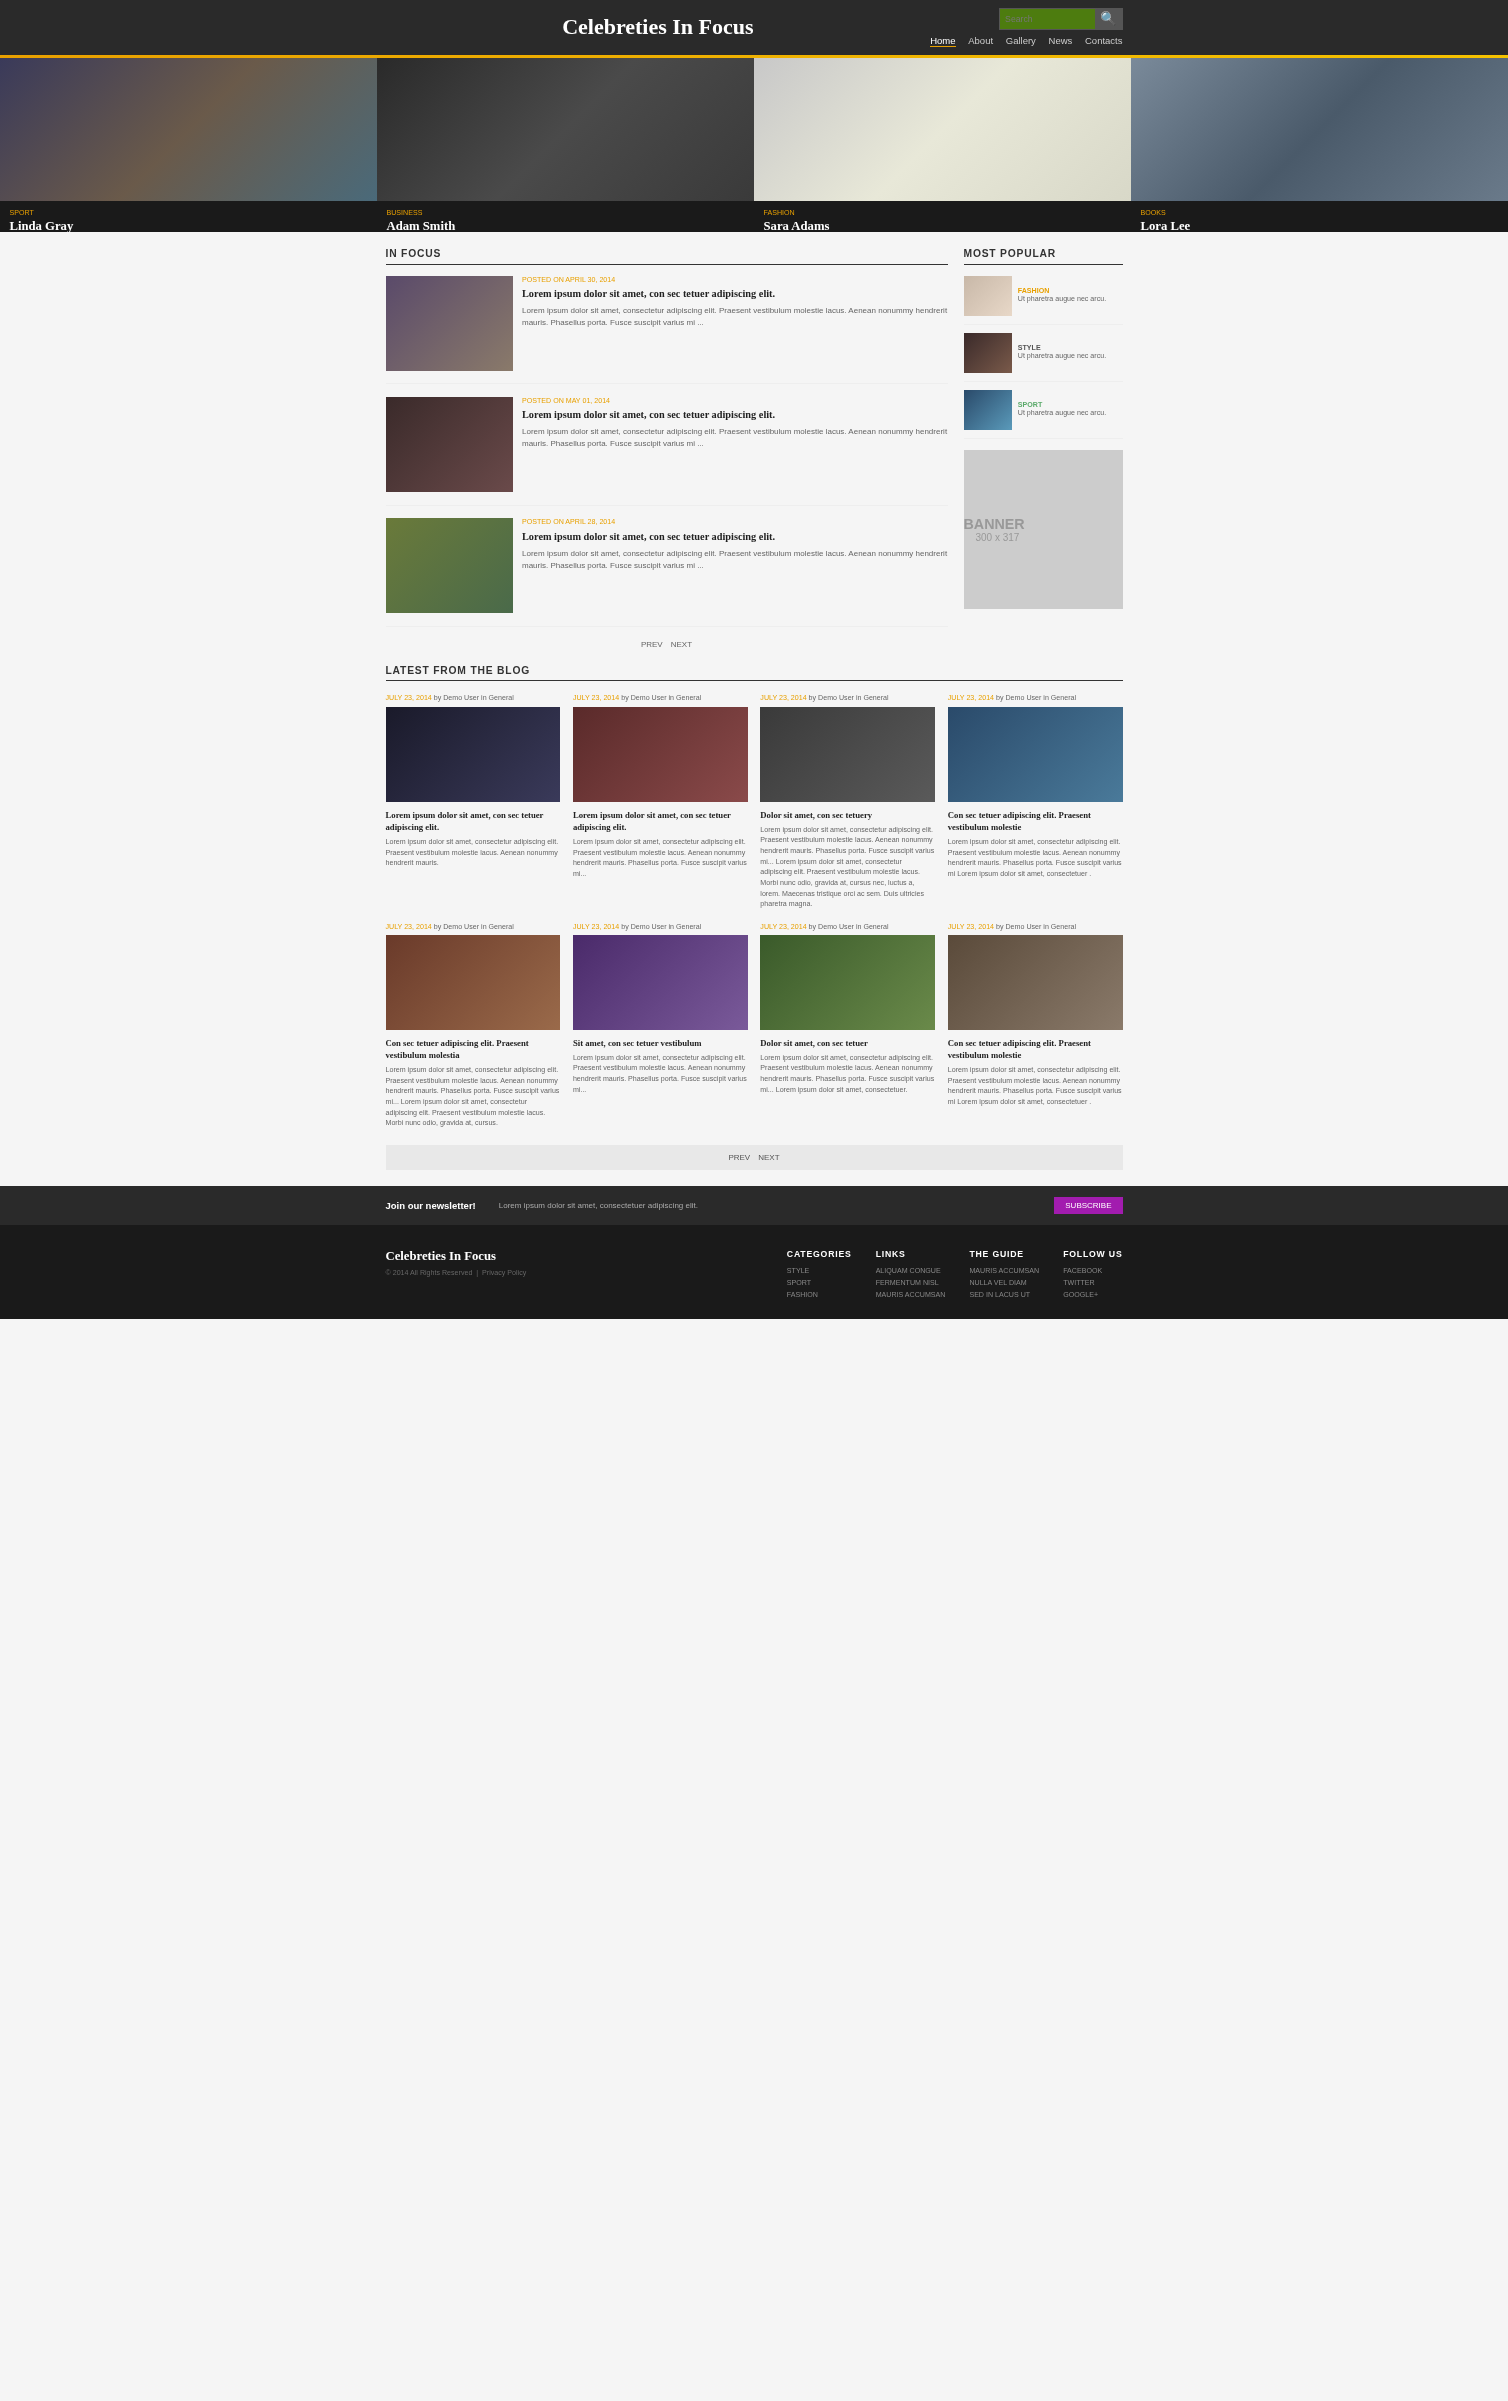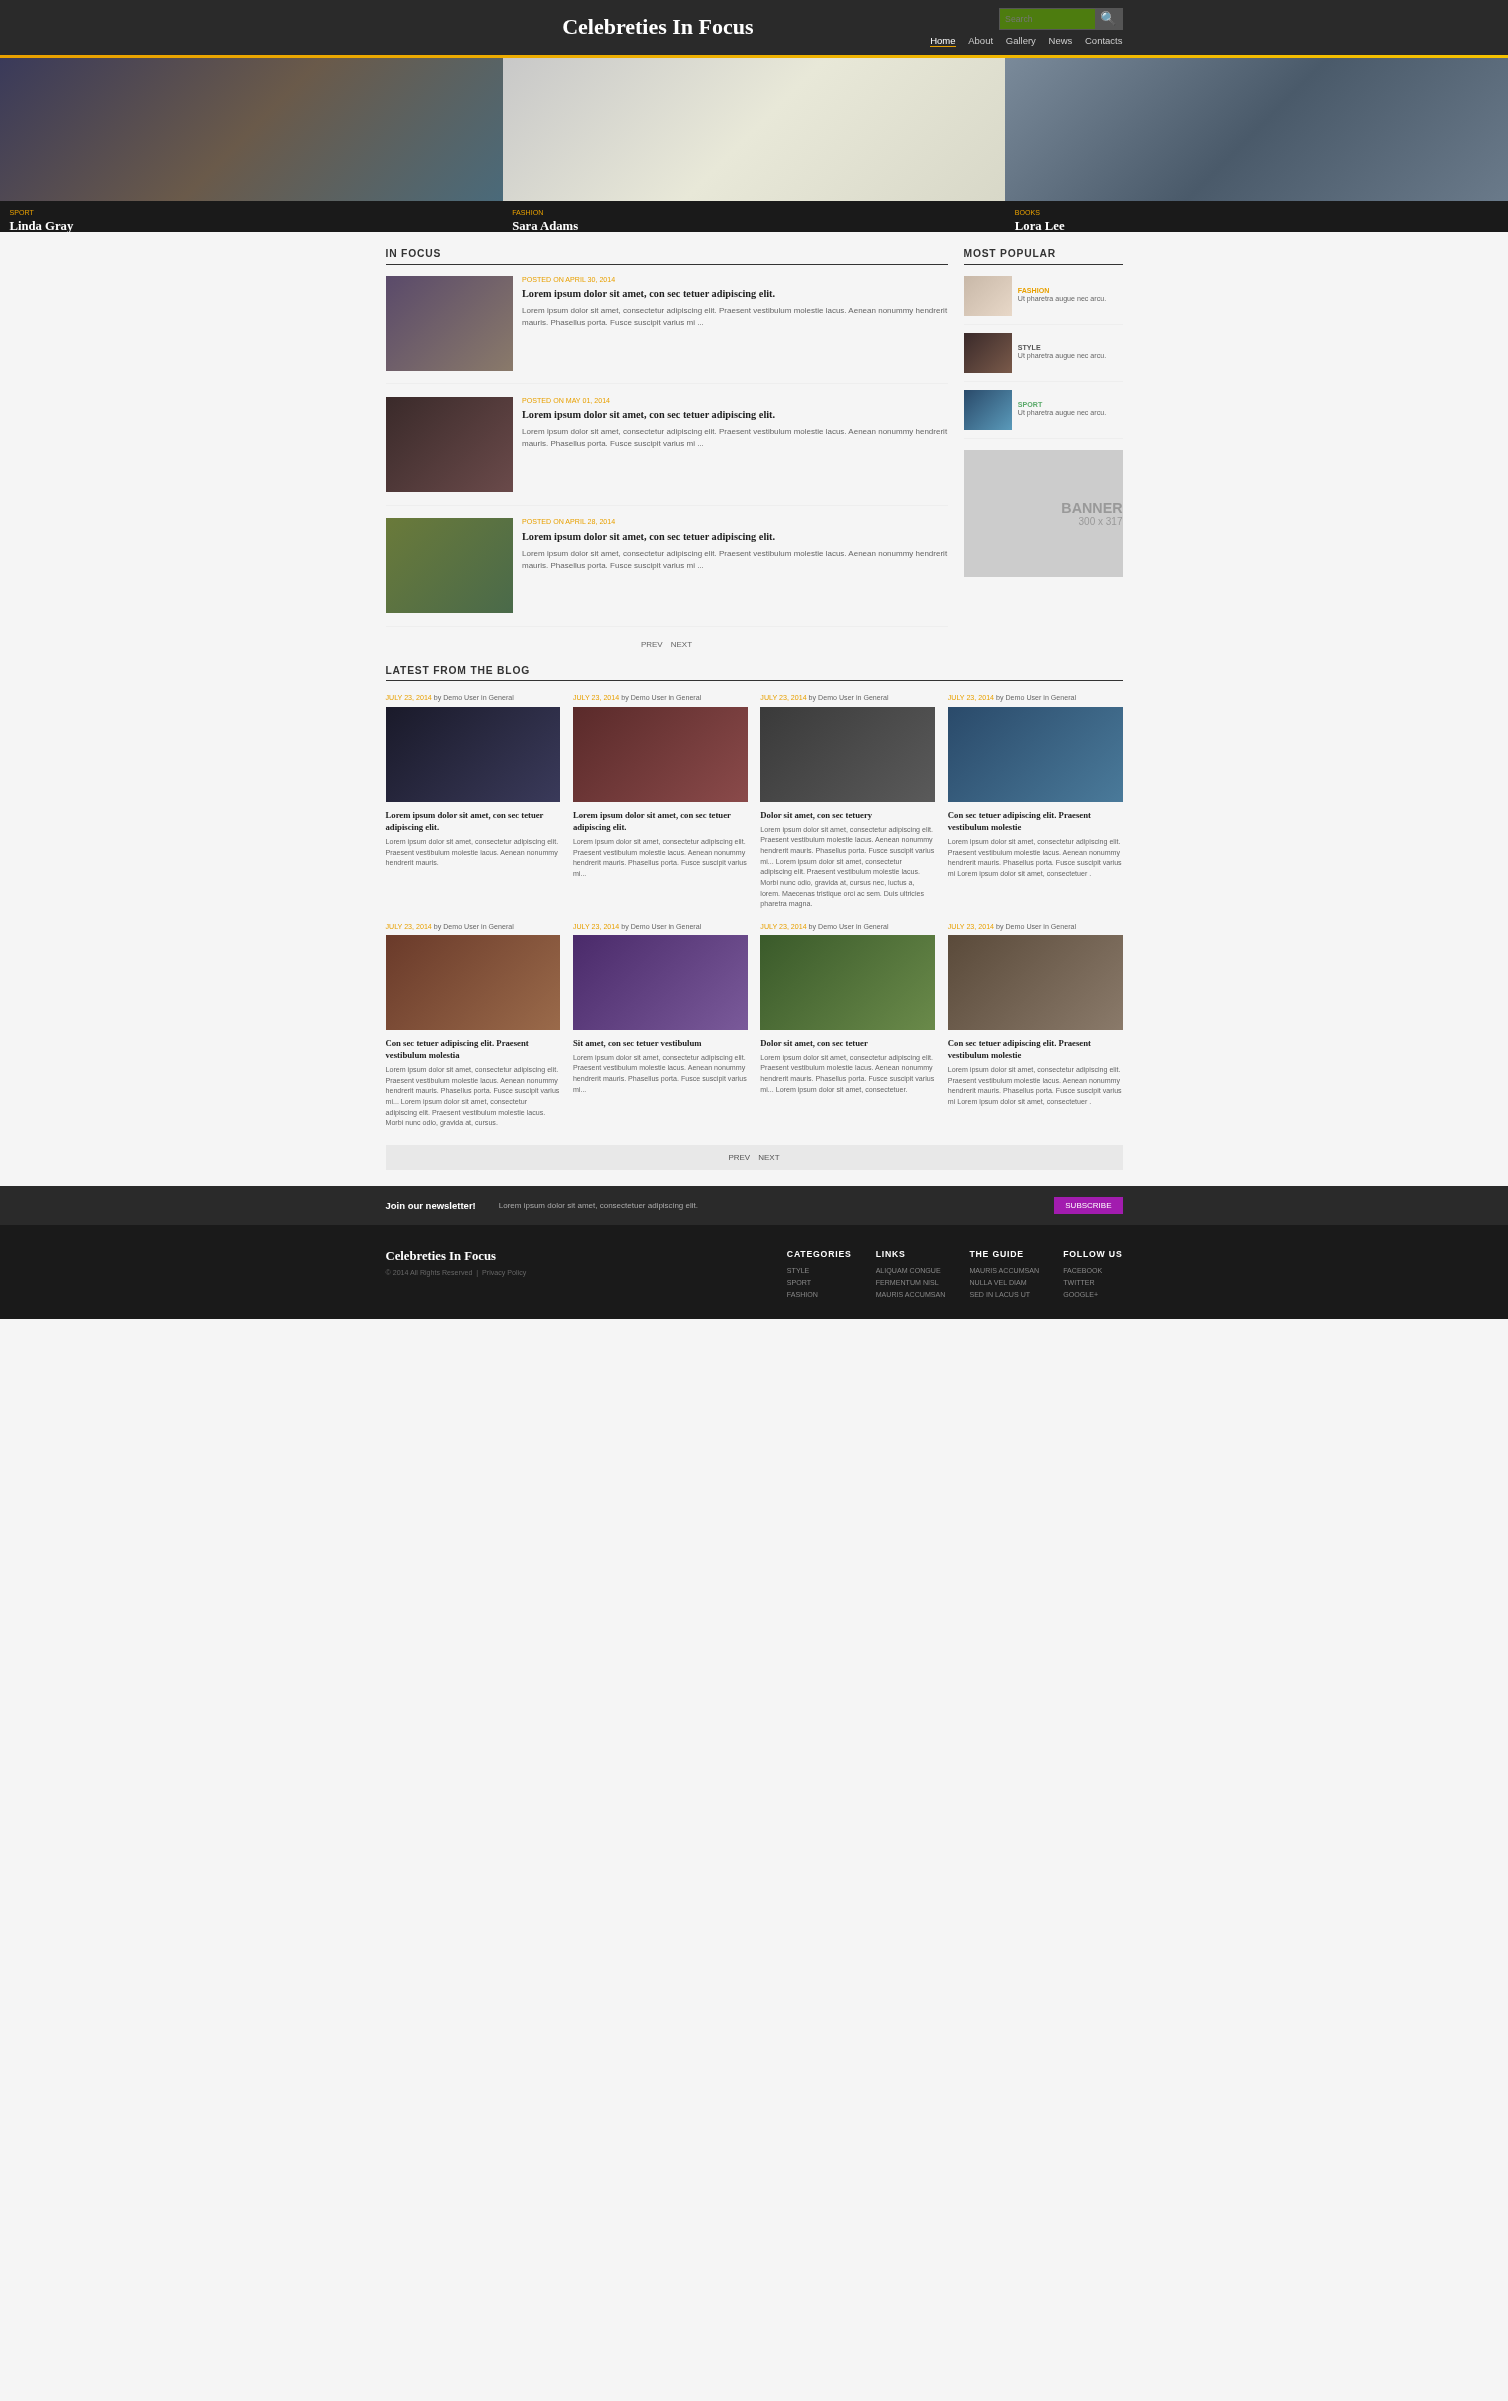--- a/index.html
+++ b/index.html
@@ -43,21 +43,21 @@
     .focus-nav span { font-size: 8px; color: #666; cursor: pointer; }
 
     
     .sidebar { width: 159px; flex-shrink: 0; }
     .most-popular .pop-item { display: flex; gap: 6.3px; margin-bottom: 8px; padding-bottom: 8px; border-bottom: 0.8px solid #eee; align-items: center; }
     .pop-img-placeholder { width: 48px; height: 40px; flex-shrink: 0; display: flex; align-items: center; justify-content: center; background: #ccc; }
     .pop-content .pop-cat { font-size: 7.1px; font-weight: bold; text-transform: uppercase; color: #e8a000; }
     .pop-content .pop-cat.style { color: #555; }
     .pop-content .pop-cat.sport { color: #5aaa6a; }
     .pop-content p { font-size: 7.1px; color: #666; line-height: 1.3; }
-    .banner-box { background: #ccc; height: 127px; display: flex; align-items: flex-end; justify-content: center; margin-top: 11px; flex-direction: column; }
+    .banner-box { background: #ccc; height: 159px; display: flex; align-items: flex-start; justify-content: center; margin-top: 11px; flex-direction: column; }
     .banner-box .banner-text { font-size: 14.3px; color: #999; font-weight: bold; text-transform: uppercase; }
     .banner-box .banner-sub { font-size: 10px; color: #999; margin-left: 12px; }
 
     
     .blog-wrap { max-width: 761px; margin: 0 auto; padding: 0 12px 16px; }
     .blog-grid { display: grid; grid-template-columns: repeat(4, 1fr); gap: 12.7px; margin-top: 13px; }
     .blog-item { }
     .blog-meta { font-size: 7.1px; color: #666; margin-bottom: 4.8px; }
     .blog-meta .date { color: #e8a000; }
     .blog-img-placeholder { width: 100%; height: 95px; display: flex; align-items: center; justify-content: center; margin-bottom: 6.3px; }
@@ -130,20 +130,28 @@
 
   <div class="hero-item">
     <div class="hero-img-placeholder p1"></div>
     <div class="hero-caption">
       <div class="category">SPORT</div>
       <h2>Linda Gray</h2>
 
     </div>
   </div>
 
+  <div class="hero-item">
+    <div class="hero-img-placeholder p2"></div>
+    <div class="hero-caption">
+      <div class="category">BUSINESS</div>
+      <h2>Adam Smith</h2>
+
+    </div>
+  </div>
 
   <div class="hero-item">
     <div class="hero-img-placeholder p3"></div>
     <div class="hero-caption">
       <div class="category">FASHION</div>
       <h2>Sara Adams</h2>
 
     </div>
   </div>
 

